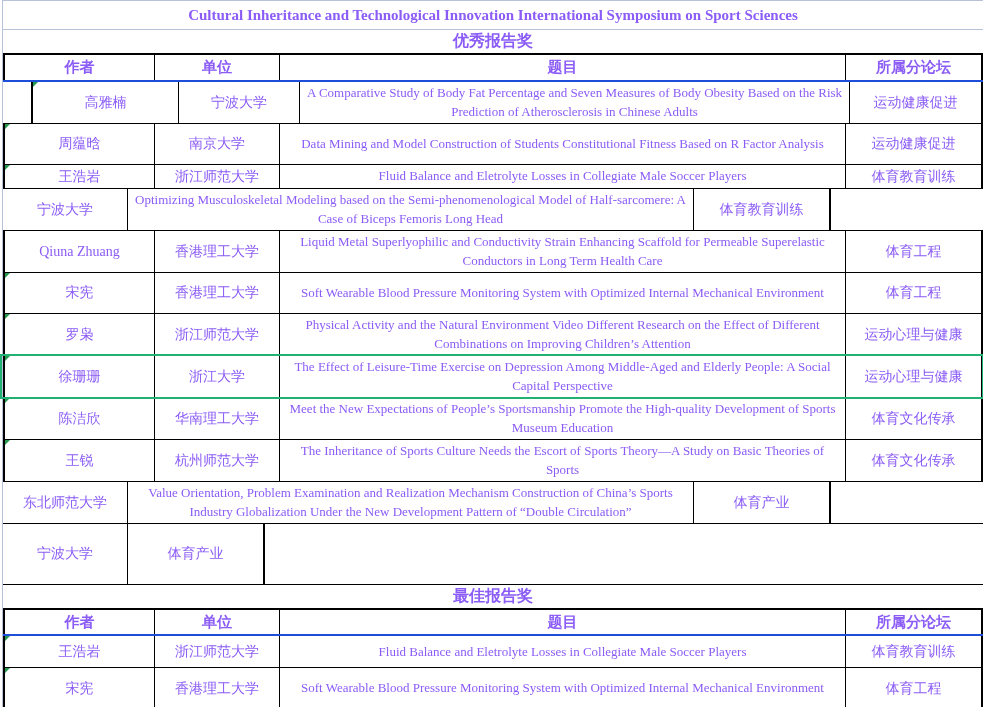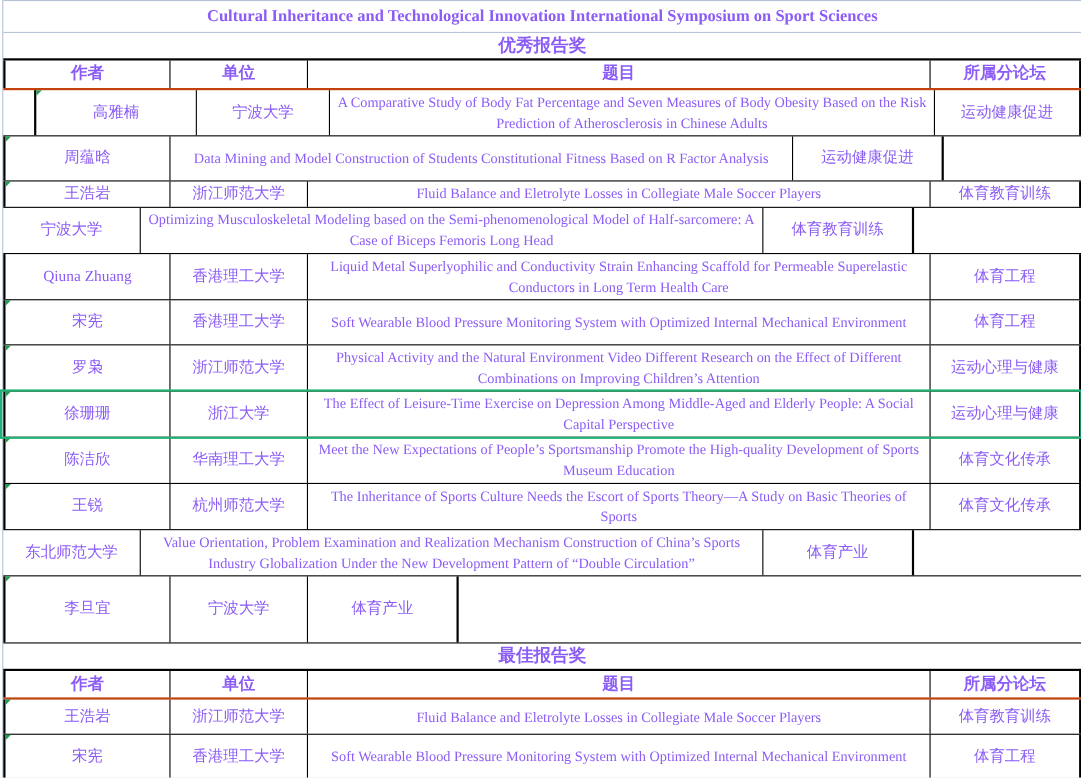--- a/index.html
+++ b/index.html
@@ -17,21 +17,21 @@
   .title-row{
     box-sizing:border-box;height:30px;display:flex;align-items:center;justify-content:center;
     font-weight:bold;font-size:15px;border-top:1px solid var(--grid-blue);
     border-bottom:1px solid var(--grid-blue);
   }
   .section-header{
     box-sizing:border-box;height:25px;display:flex;align-items:center;justify-content:center;
     font-weight:bold;font-size:16px;border-bottom:2px solid #000;
   }
   .row{display:flex;position:relative;border-bottom:1px solid #000;}
-  .thead{border-bottom:2px solid #c2410c;}
+  .thead{border-bottom:2px solid #1d4ed8;}
   .thead .cell{font-weight:bold;font-size:15px;min-height:22px;}
   .cell{
     box-sizing:border-box;position:relative;display:flex;align-items:center;justify-content:center;
     text-align:center;border-right:1px solid #000;line-height:1.5;padding:1px 3px;
   }
   .c1{width:152px;border-left:2px solid #000;font-size:14px;}
   .c2{width:125px;font-size:14px;}
   .c3{width:566px;font-size:13px;}
   .c4{width:137px;border-right:2px solid #000;font-size:14px;}
   .flag::before{
@@ -63,20 +63,21 @@
 
     <div>
         <div class="row data-row" style="min-height: 40px; padding-left: 28px;">
           <div class="cell c1 flag">高雅楠</div>
           <div class="cell c2">宁波大学</div>
           <div class="cell c3">A Comparative Study of Body Fat Percentage and Seven Measures of Body Obesity Based on the Risk Prediction of Atherosclerosis in Chinese Adults</div>
           <div class="cell c4">运动健康促进</div>
         </div>
         <div class="row data-row" style="min-height: 40px;">
           <div class="cell c1 flag">周蕴晗</div>
+          <div class="cell c2">南京大学</div>
           <div class="cell c3">Data Mining and Model Construction of Students Constitutional Fitness Based on R Factor Analysis</div>
           <div class="cell c4">运动健康促进</div>
         </div>
         <div class="row data-row" style="min-height: 22px;">
           <div class="cell c1 flag">王浩岩</div>
           <div class="cell c2">浙江师范大学</div>
           <div class="cell c3">Fluid Balance and Eletrolyte Losses in Collegiate Male Soccer Players</div>
           <div class="cell c4">体育教育训练</div>
         </div>
         <div class="row data-row" style="min-height: 40px;">
@@ -119,21 +120,20 @@
           <div class="cell c2">杭州师范大学</div>
           <div class="cell c3">The Inheritance of Sports Culture Needs the Escort of Sports Theory—A Study on Basic Theories of Sports</div>
           <div class="cell c4">体育文化传承</div>
         </div>
         <div class="row data-row" style="min-height: 40px;">
           <div class="cell c2">东北师范大学</div>
           <div class="cell c3">Value Orientation, Problem Examination and Realization Mechanism Construction of China’s Sports Industry Globalization Under the New Development Pattern of “Double Circulation”</div>
           <div class="cell c4">体育产业</div>
         </div>
         <div class="row data-row" style="min-height: 60px;">
-          <div class="cell c1 flag">李旦宜</div>
           <div class="cell c2">宁波大学</div>
           <div class="cell c4">体育产业</div>
         </div>
       </div>
 
     <div class="section-header">最佳报告奖</div>
 
     <div class="row thead">
       <div class="cell c1">作者</div>
       <div class="cell c2">单位</div>

